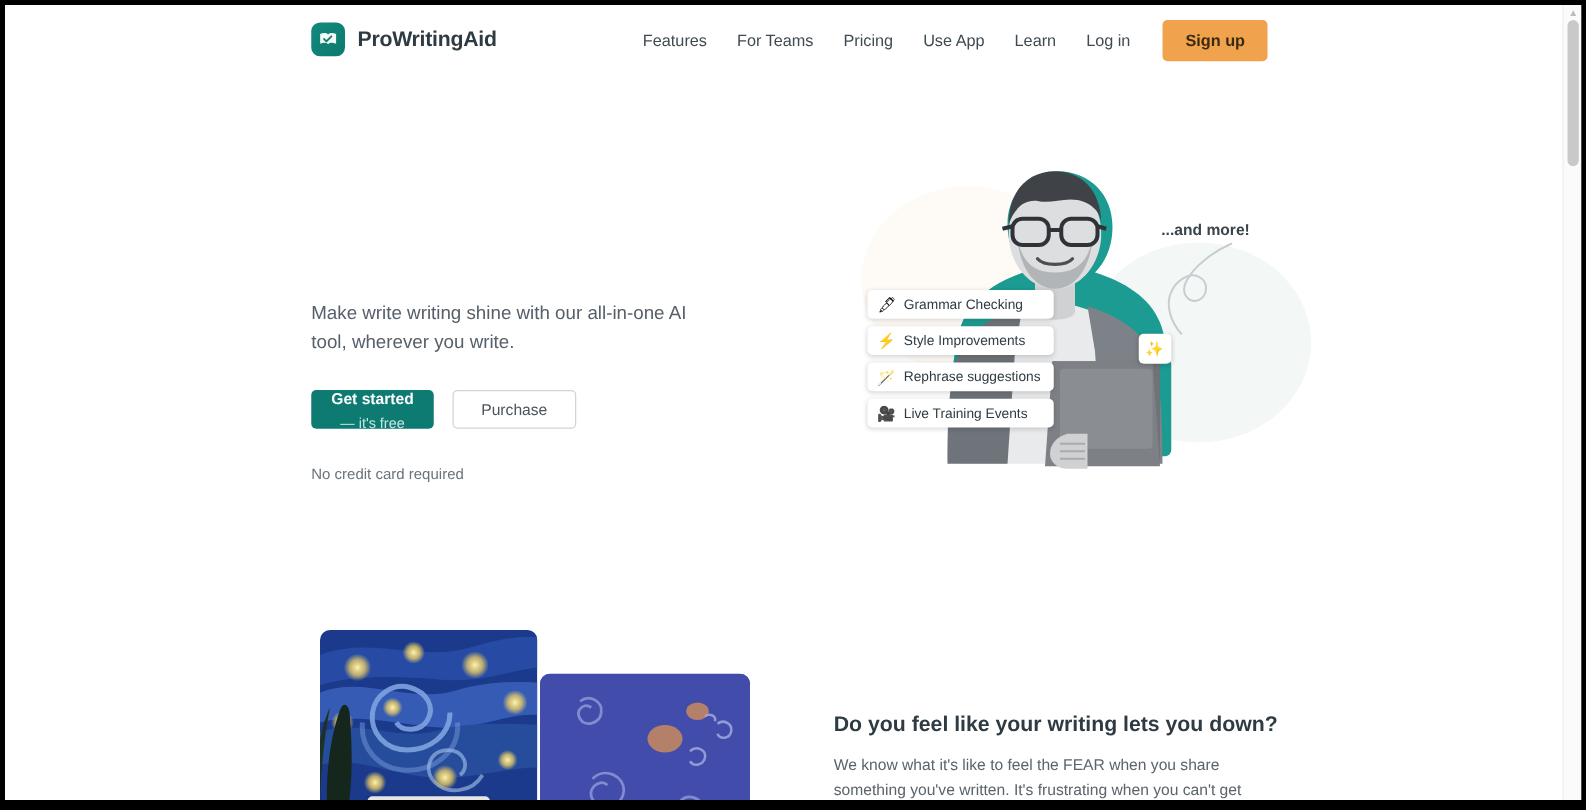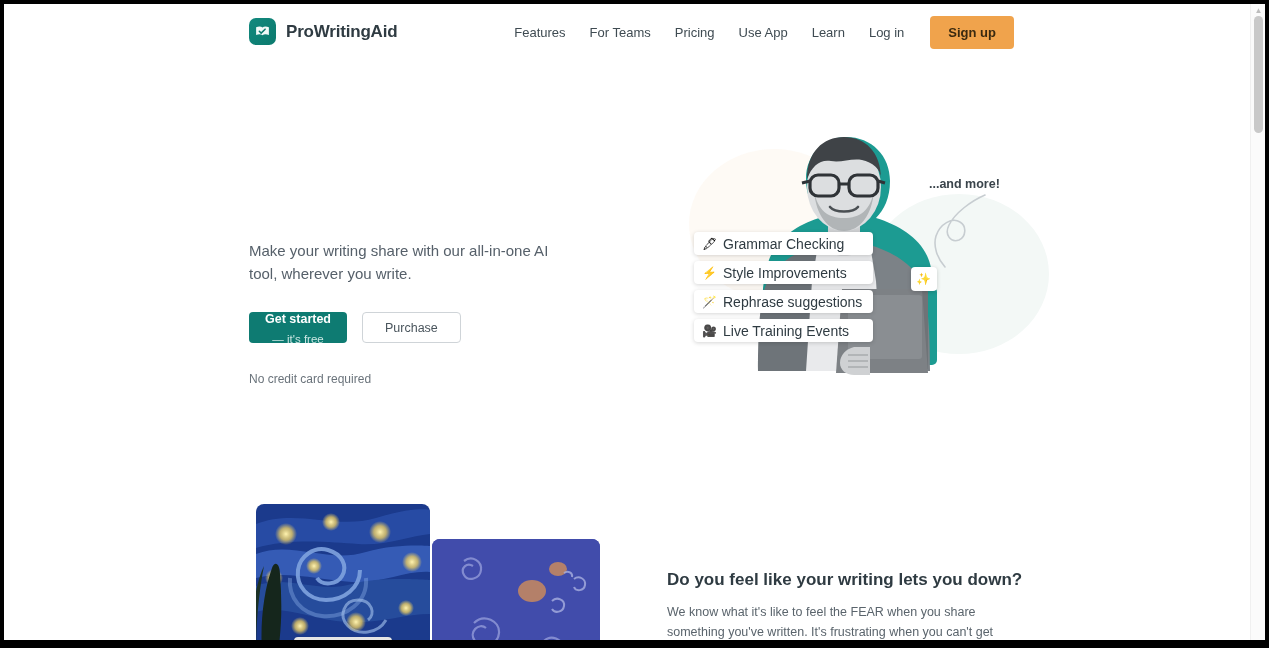--- a/index.html
+++ b/index.html
@@ -108,21 +108,21 @@
   #person { position: absolute; left: 85px; top: 22px; width: 200px; height: 262px; }
 
   
   #chips { position: absolute; left: 35px; top: 133px; display: flex; flex-direction: column; gap: 6px; }
   .chip {
     background: #fff; border-radius: 4px; box-shadow: 0 1px 4px rgba(0,0,0,.17);
     height: 23px; display: flex; align-items: center; gap: 7px;
     padding: 0 11px 0 8px; white-space: nowrap;
   }
   .chip-icon { font-size: 12px; line-height: 1; width: 14px; text-align: center; }
-  .chip-label { font-size: 14px; color: #2f3b42; }
+  .chip-label { font-size: 11px; color: #2f3b42; }
 
   
   #and-more {
     position: absolute; left: 270px; top: 78px;
     font-size: 12.5px; font-weight: bold; color: #3a444b; white-space: nowrap;
   }
   #squiggle { position: absolute; left: 268px; top: 92px; width: 70px; height: 80px; }
   #sparkle-badge {
     position: absolute; left: 252px; top: 168px;
     width: 26px; height: 24px; background: #fff; border-radius: 4px;
@@ -179,21 +179,21 @@
             <path d="M3 6c3.5-1.6 7-1.6 9 .4 2-2 5.5-2 9-.4v11c-3.5-1.6-7-1.6-9 .4-2-2-5.5-2-9-.4V6z" fill="#ffffff" opacity=".95"></path>
             <path d="M7.5 11.6l2.6 2.7 5.6-5.6" fill="none" stroke="#0c7a6e" stroke-width="2.1" stroke-linecap="round" stroke-linejoin="round"></path>
           </svg>
         </div>
         <span id="brand-name">ProWritingAid</span>
       </div>
 
     </div>
 
 
-    <p id="hero-sub">Make your writing share with our all-in-one AI tool, wherever you write.</p>
+    <p id="hero-sub">Make write writing shine with our all-in-one AI tool, wherever you write.</p>
 
     <div id="cta-row">
       <button id="get-started">
         <span id="gs-main">Get started</span>
         <span id="gs-sub">— it's free</span>
       </button>
       <button id="purchase-btn">Purchase</button>
     </div>
 
     <div id="no-card">No credit card required</div>

